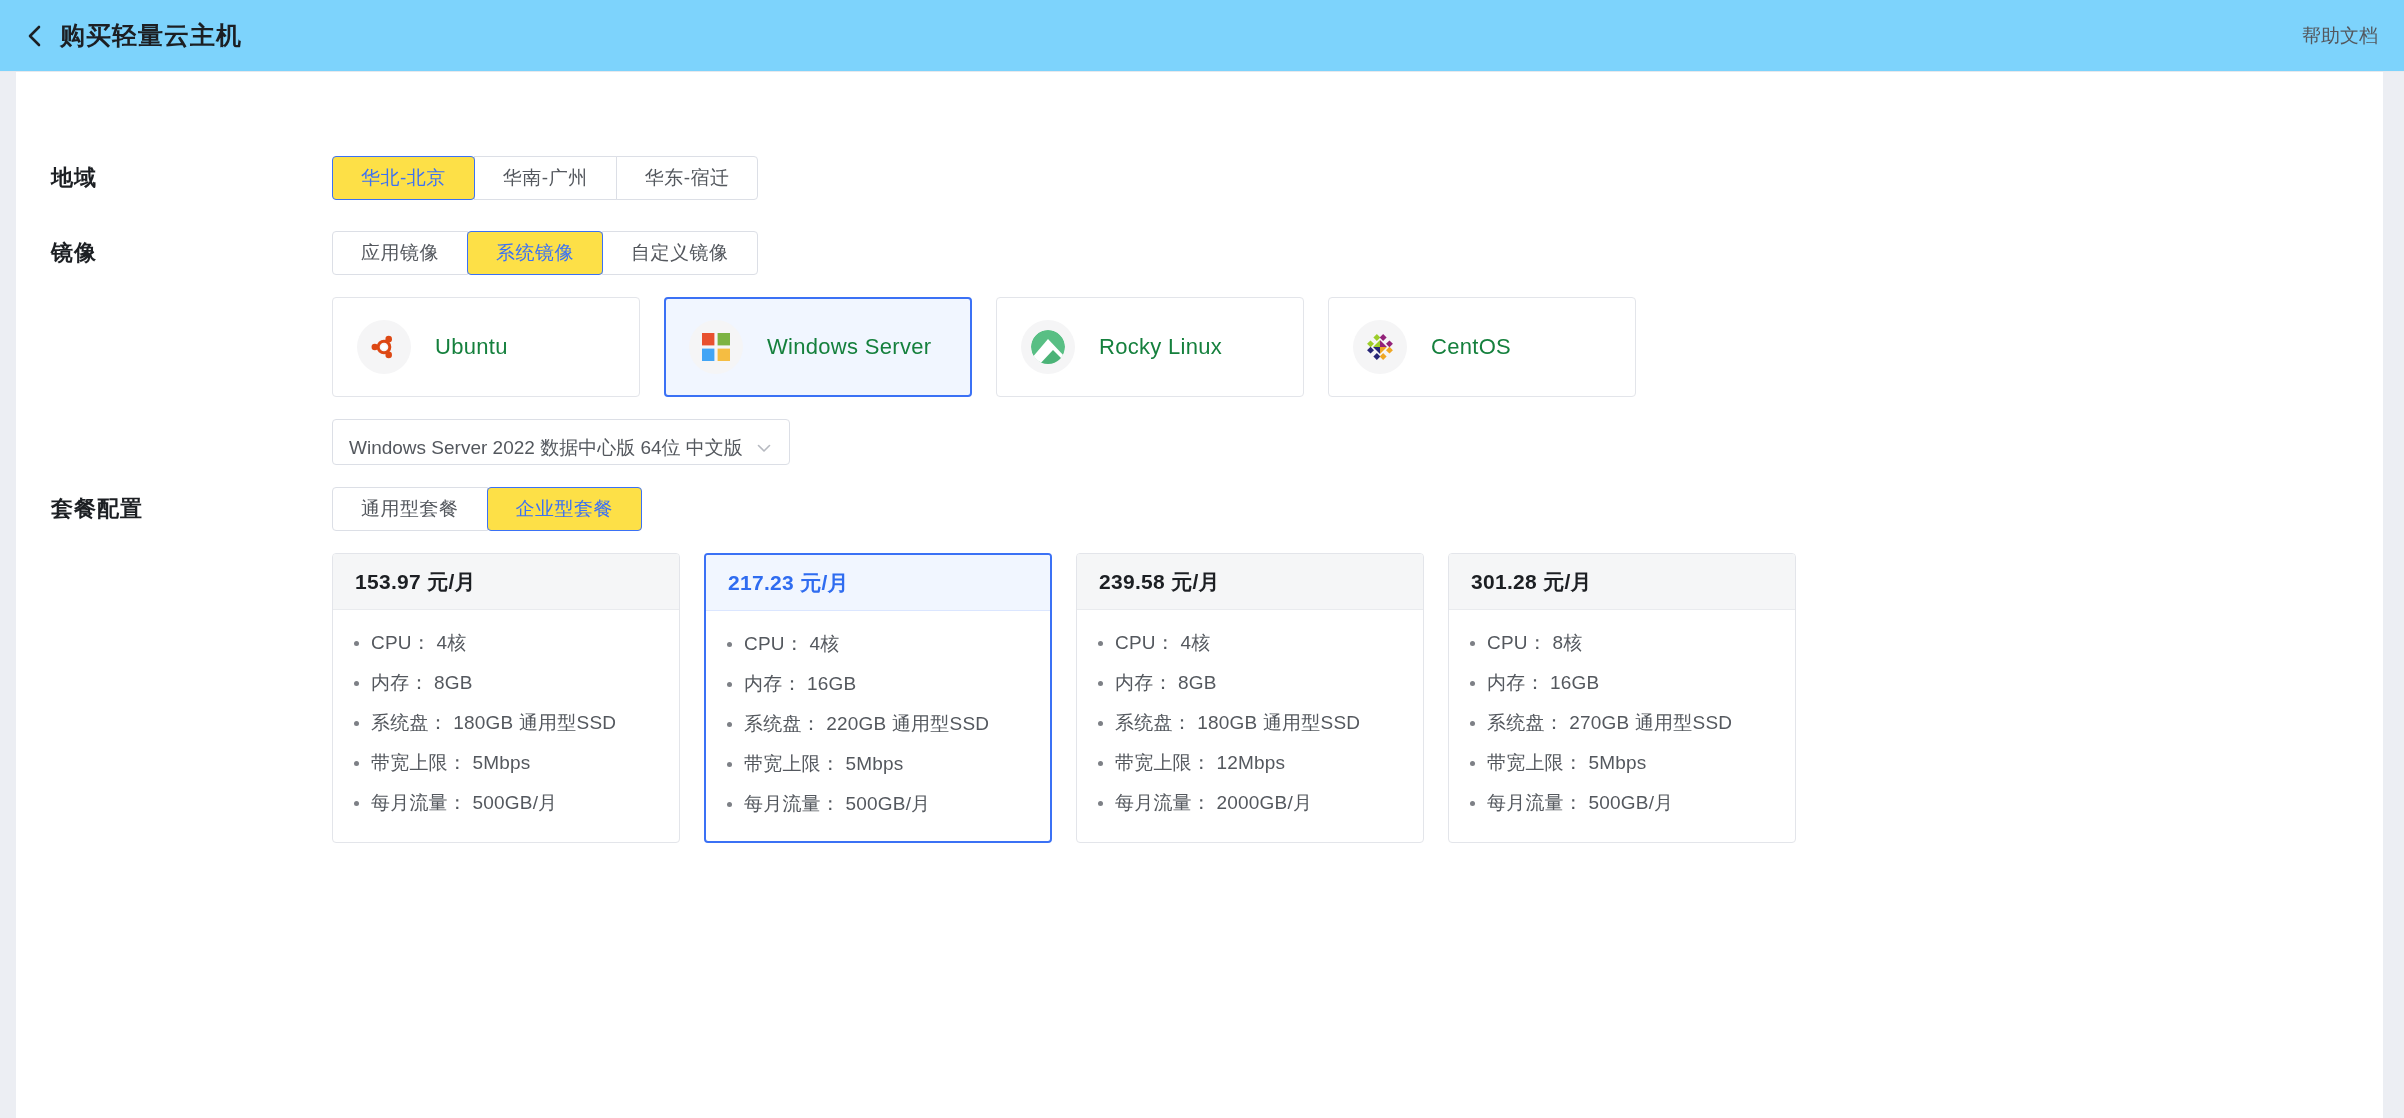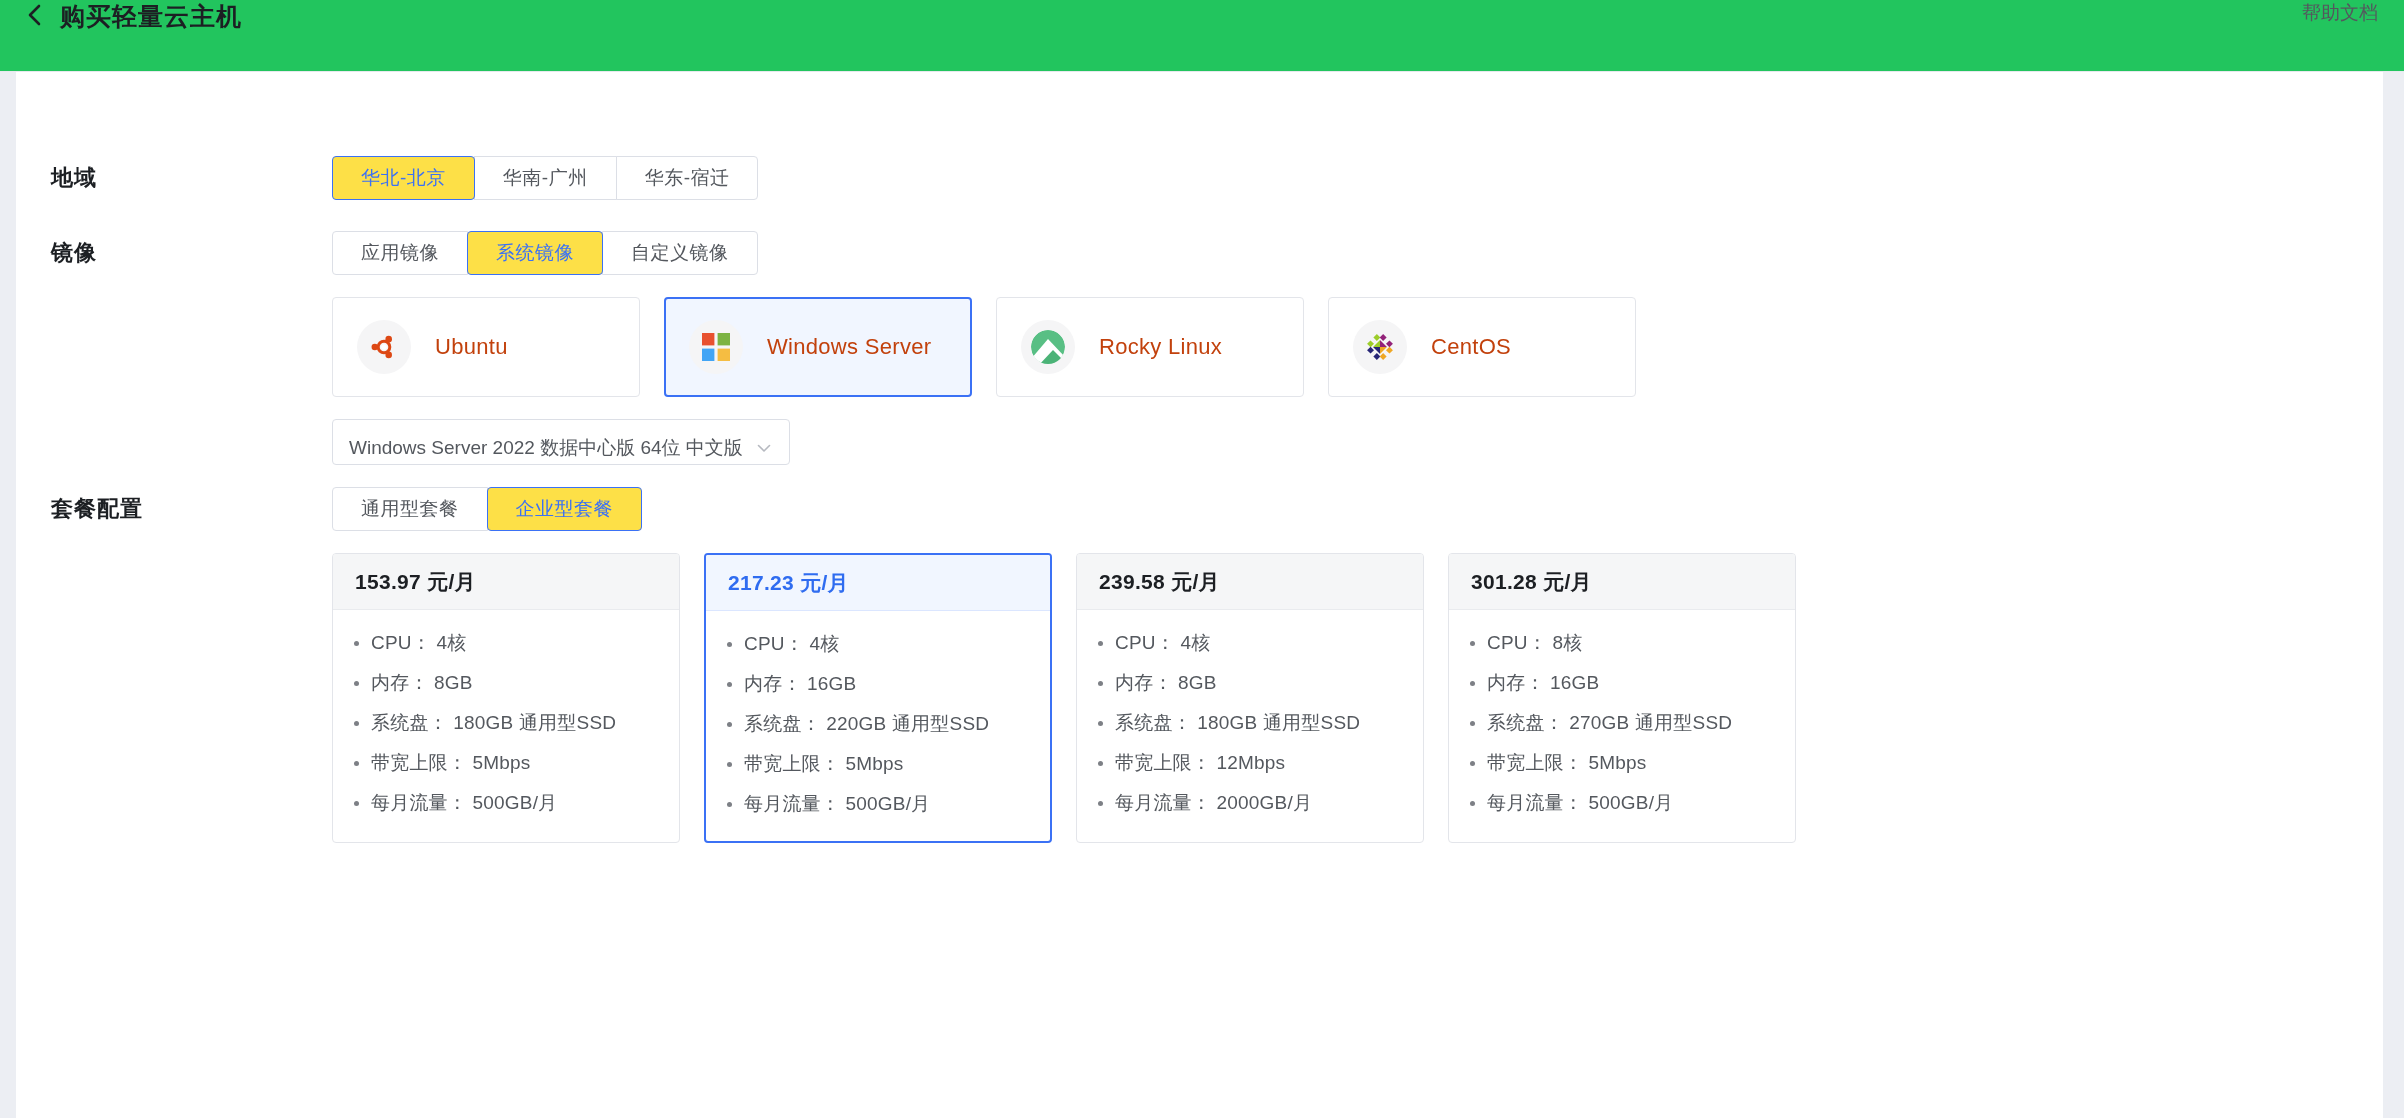--- a/index.html
+++ b/index.html
@@ -9,23 +9,23 @@
     background: #eceef3;
     font-family: "Liberation Sans", "DejaVu Sans", sans-serif;
     overflow: hidden;
   }
 
   
   .topbar {
     position: absolute;
     left: 0; top: 0;
     width: 2404px; height: 72px;
-    background: #22c55e;
-    display: flex;
-    align-items: flex-start;
+    background: #7dd3fc;
+    display: flex;
+    align-items: center;
     border-bottom: 1px solid #e7e9ee;
   }
   .back-btn {
     margin-left: 20px;
     width: 30px; height: 30px;
     display: flex; align-items: center; justify-content: center;
     cursor: pointer;
   }
   .back-btn svg { display: block; }
   .page-title {
@@ -125,21 +125,21 @@
   .os-logo {
     width: 54px; height: 54px;
     border-radius: 50%;
     background: #f5f5f6;
     display: flex; align-items: center; justify-content: center;
     flex: 0 0 54px;
   }
   .os-name {
     margin-left: 24px;
     font-size: 22px;
-    color: #c2410c;
+    color: #15803d;
     letter-spacing: .3px;
   }
 
   
   .select-box {
     margin-top: 22px;
     width: 458px;
     height: 46px;
     border: 1px solid #dcdfe6;
     border-radius: 4px;

